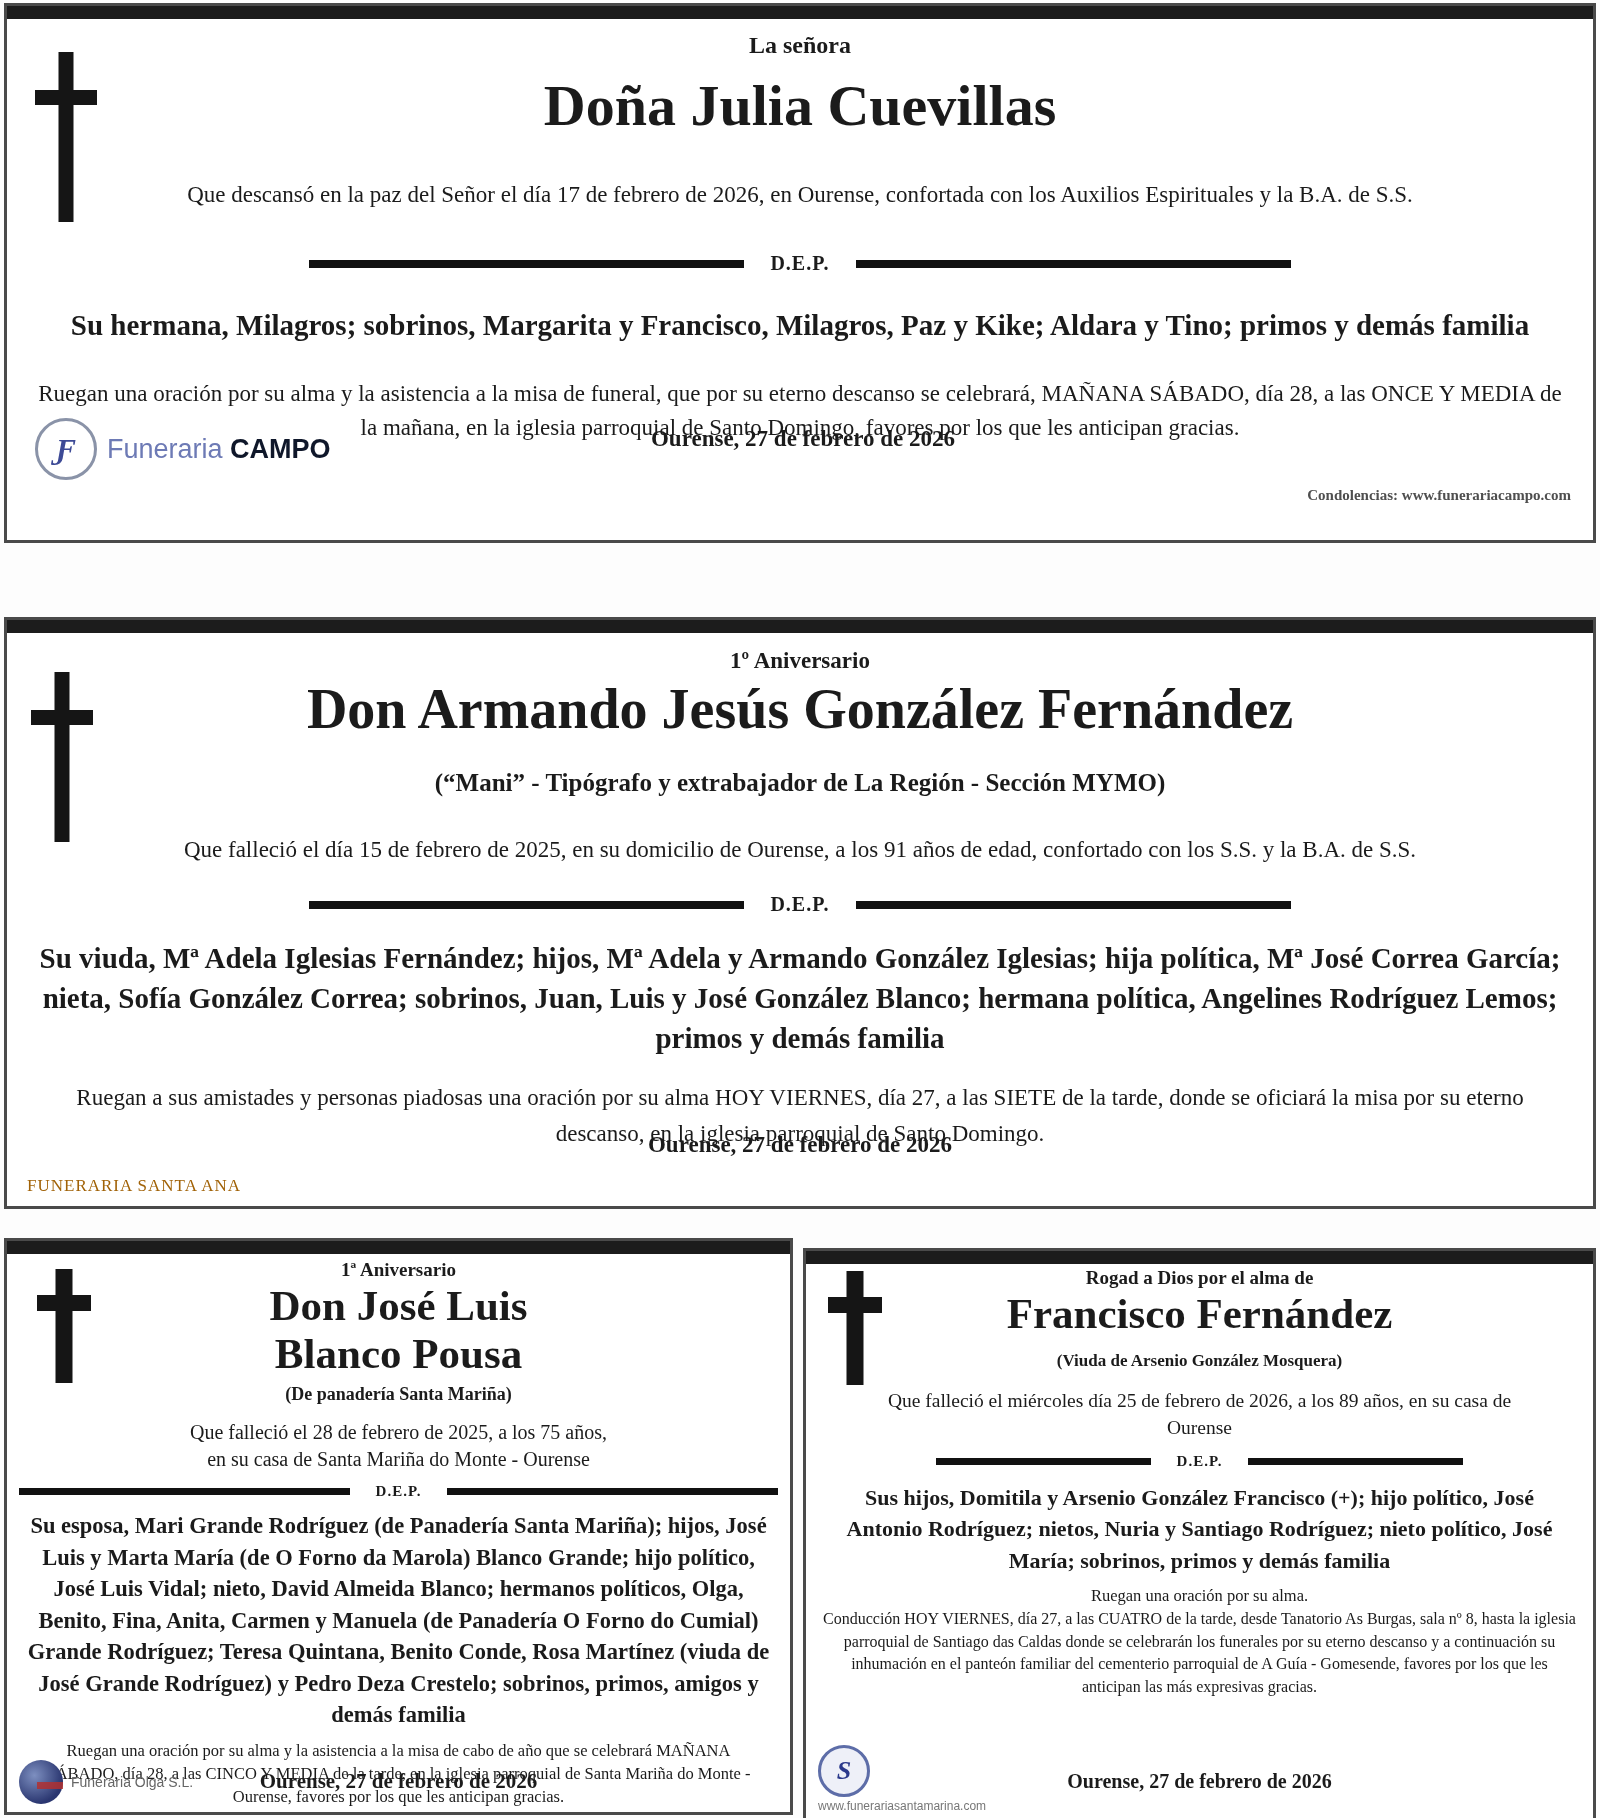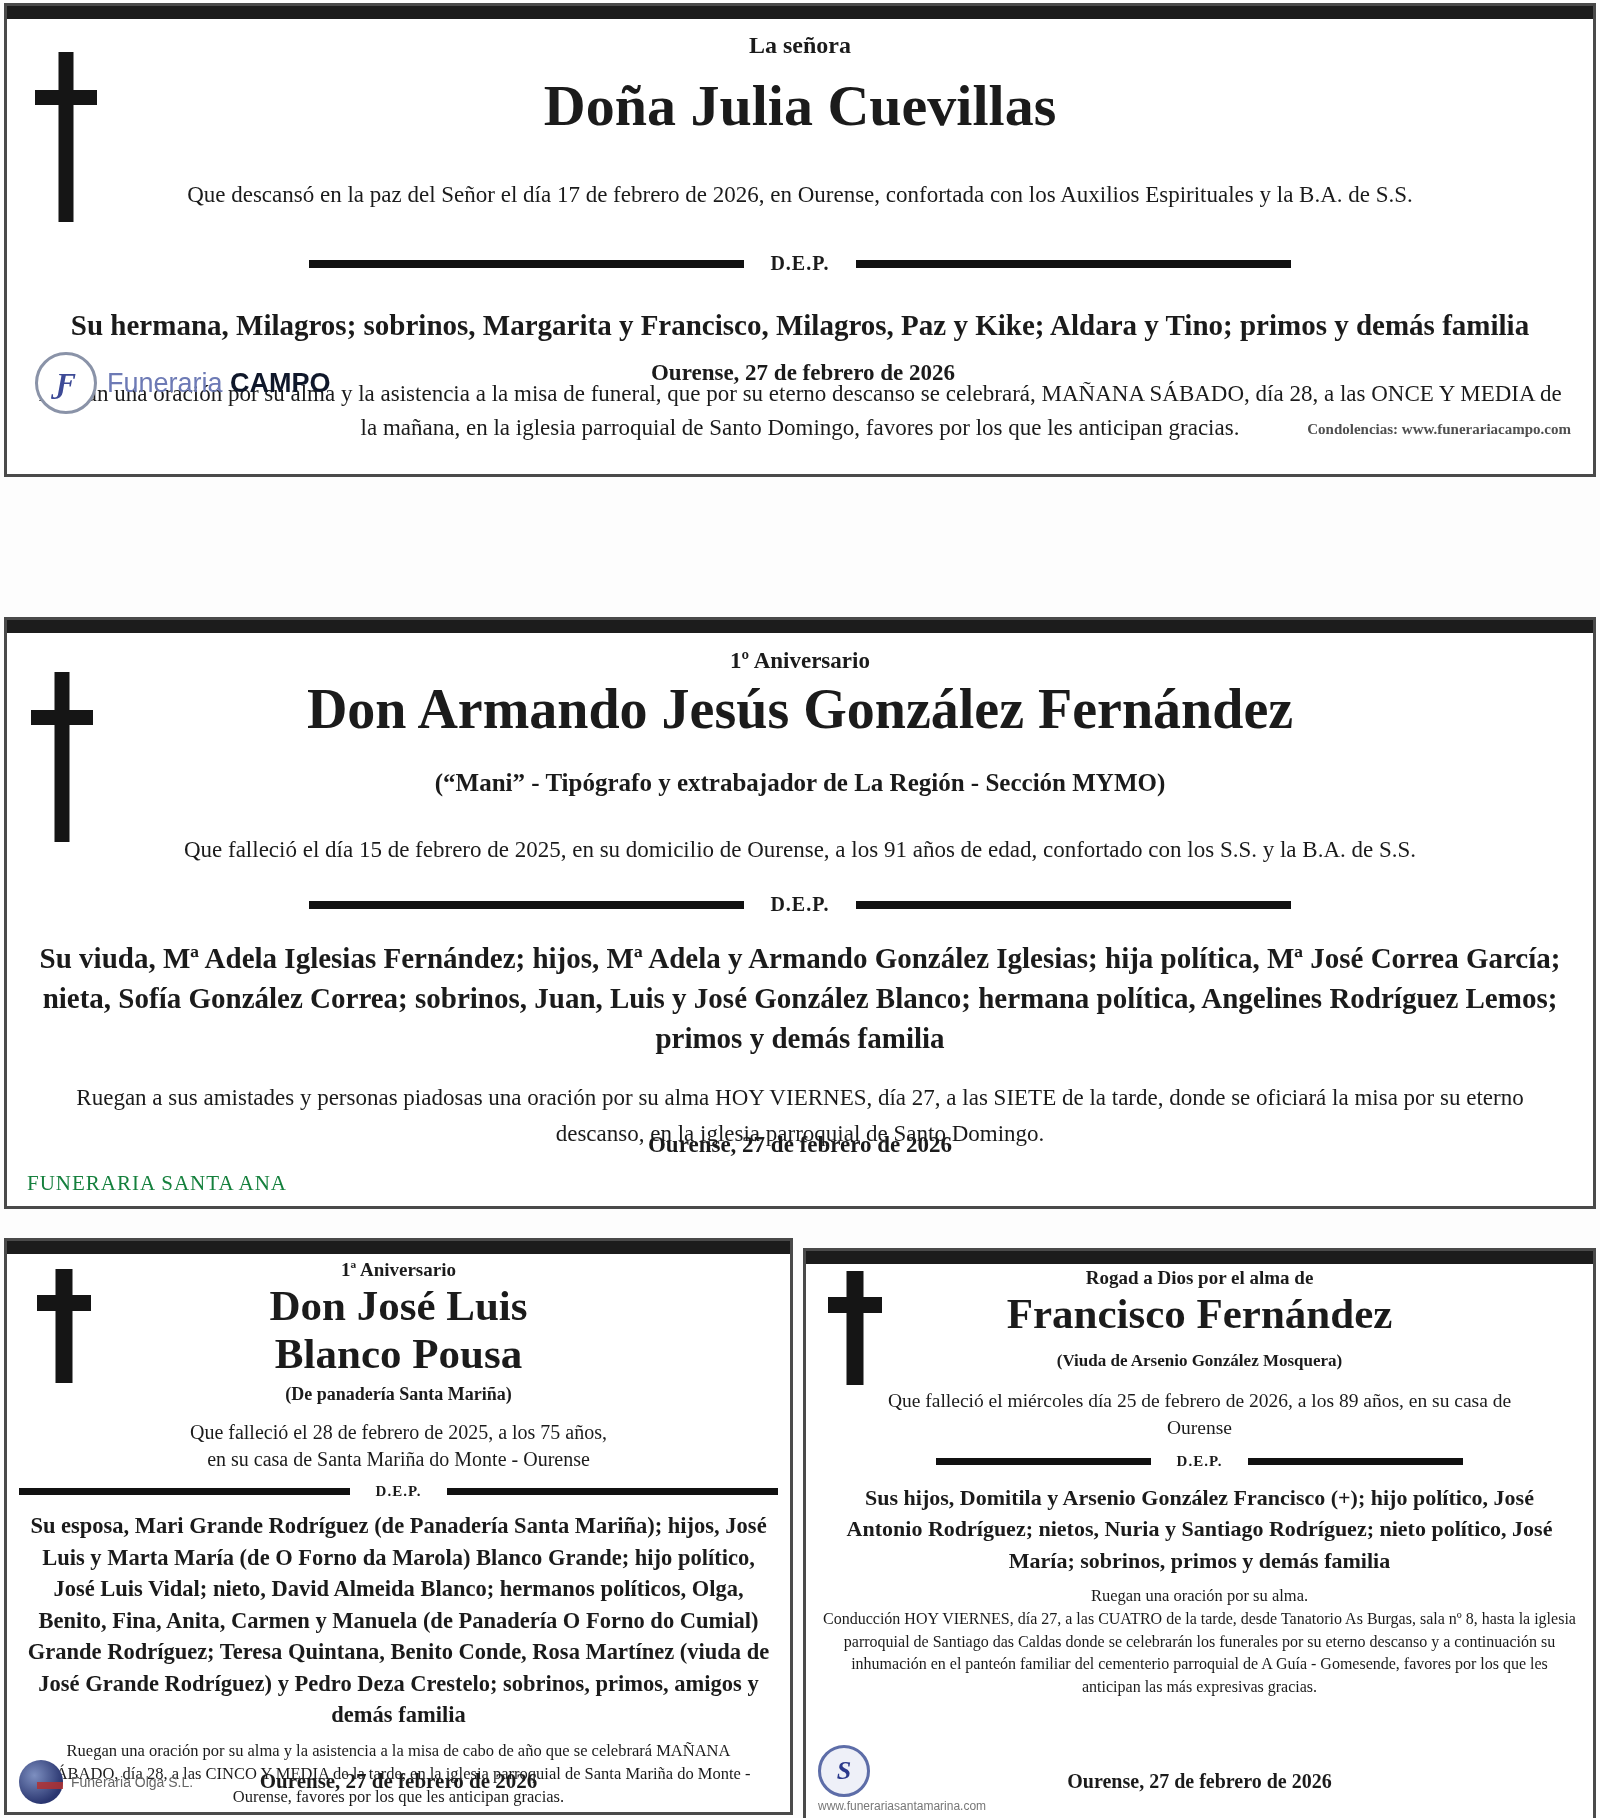--- a/index.html
+++ b/index.html
@@ -36,21 +36,21 @@
   .dep{display:flex;align-items:center;justify-content:center;gap:26px;}
   .dep .bar{height:8px;background:#111;}
   .dep .label{font-weight:bold;font-size:20px;letter-spacing:1px;white-space:nowrap;}
   .dep-fixed .bar{width:435px;}
   .dep-full{padding:0 12px;}
   .dep-full .bar{flex:1;}
   .dep-sm .label{font-size:15px;}
   .dep-sm .bar{height:7px;}
 
   
-  #n1{left:4px;top:3px;width:1592px;height:474px;}
+  #n1{left:4px;top:3px;width:1592px;height:540px;}
   #n1 .kicker{margin-top:26px;font-size:24px;}
   #n1 .title{margin-top:16px;font-size:58px;}
   #n1 .bodyline{margin-top:46px;font-size:23px;padding:0 28px;}
   #n1 .dep{margin-top:44px;}
   #n1 .family{margin-top:30px;font-size:29px;line-height:1.42;padding:0 45px;}
   #n1 .request{margin-top:30px;font-size:23px;line-height:1.5;padding:0 24px;}
   .f1{position:absolute;left:28px;right:22px;bottom:10px;height:120px;}
   .f1 .dateline{position:absolute;left:0;right:0;top:16px;font-size:23px;}
   .f1 .campo{position:absolute;left:0;top:8px;}
   .f1 .cond{position:absolute;right:0;bottom:26px;font-size:15px;font-weight:bold;color:#4f4f4f;}
@@ -69,21 +69,21 @@
   #n2{left:4px;top:617px;width:1592px;height:592px;}
   #n2 .kicker{margin-top:28px;font-size:23px;}
   #n2 .title{margin-top:6px;font-size:56px;}
   #n2 .subtitle{margin-top:30px;font-size:25px;}
   #n2 .bodyline{margin-top:40px;font-size:23px;padding:0 28px;}
   #n2 .dep{margin-top:30px;}
   #n2 .family{margin-top:22px;font-size:29px;line-height:1.38;padding:0 20px;}
   #n2 .request{margin-top:22px;font-size:23px;line-height:1.55;padding:0 30px;}
   .f2{position:absolute;left:16px;right:16px;bottom:8px;height:70px;}
   .f2 .dateline{position:absolute;left:0;right:0;top:4px;font-size:23px;}
-  .f2 .home{position:absolute;left:4px;bottom:2px;font-size:21px;letter-spacing:1px;color:#15803d;}
+  .f2 .home{position:absolute;left:4px;bottom:2px;font-size:17px;letter-spacing:1px;color:#a16207;}
 
   
   #n3{left:4px;top:1238px;width:789px;height:577px;}
   #n3 .kicker{margin-top:18px;font-size:19px;}
   #n3 .title{margin-top:2px;font-size:43px;}
   #n3 .subtitle{margin-top:8px;font-size:18px;}
   #n3 .bodyline{margin-top:14px;font-size:20px;line-height:1.35;padding:0 60px;}
   #n3 .dep{margin-top:10px;}
   #n3 .family{margin-top:10px;font-size:22.5px;line-height:1.4;padding:0 12px;}
   #n3 .request{margin-top:8px;font-size:16.5px;line-height:1.4;padding:0 26px;}

